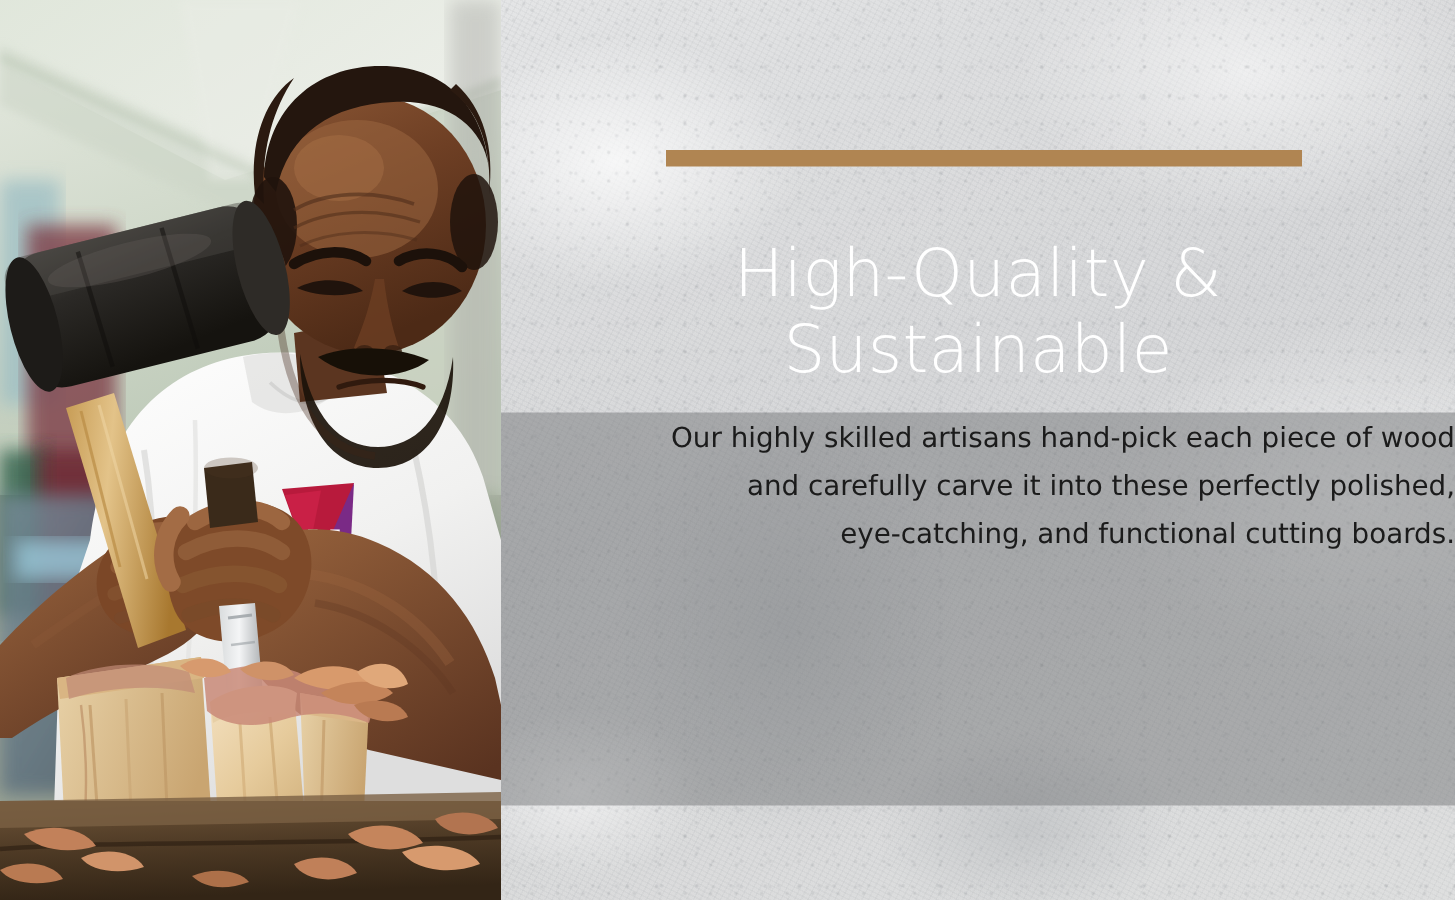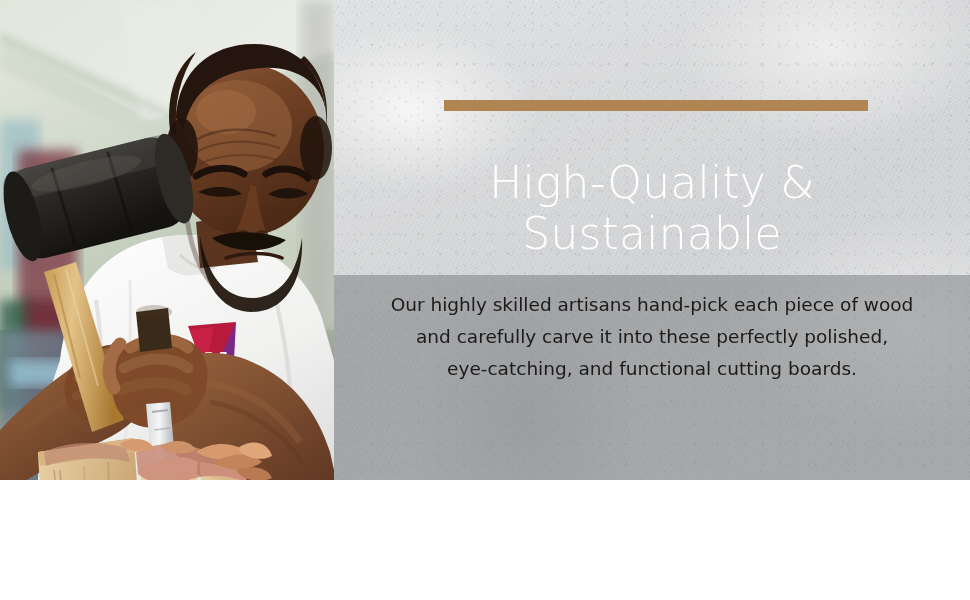--- a/index.html
+++ b/index.html
@@ -4,21 +4,21 @@
 <title>High-Quality &amp; Sustainable</title>
 <style>
   html, body {
     margin: 0;
     padding: 0;
     background: #ffffff;
   }
   .banner {
     position: relative;
     width: 970px;
-    height: 480px;
+    height: 600px;
     overflow: hidden;
     font-family: "Liberation Sans", sans-serif;
   }
 
   
   .photo-panel {
     position: absolute;
     left: 0; top: 0;
     width: 334px; height: 600px;
     overflow: hidden;
@@ -92,23 +92,23 @@
     width: 636px;
     height: 262px;          
     background: rgba(110,112,114,0.46);
   }
 
   .body-copy {
     position: absolute;
     left: 0; top: 275px;
     width: 636px;
     height: 262px;
-    padding-top: 14px;
+    padding-top: 2px;
     box-sizing: border-box;
-    text-align: center;
+    text-align: right;
     color: #1b1b1b;
     font-family: "DejaVu Sans", "Liberation Sans", sans-serif;
     font-weight: 400;
     font-size: 18.5px;
     line-height: 32px;
   }
   .para { margin: 0; white-space: pre-line; }
   .para-gap { height: 32px; }
 </style>
 </head>

